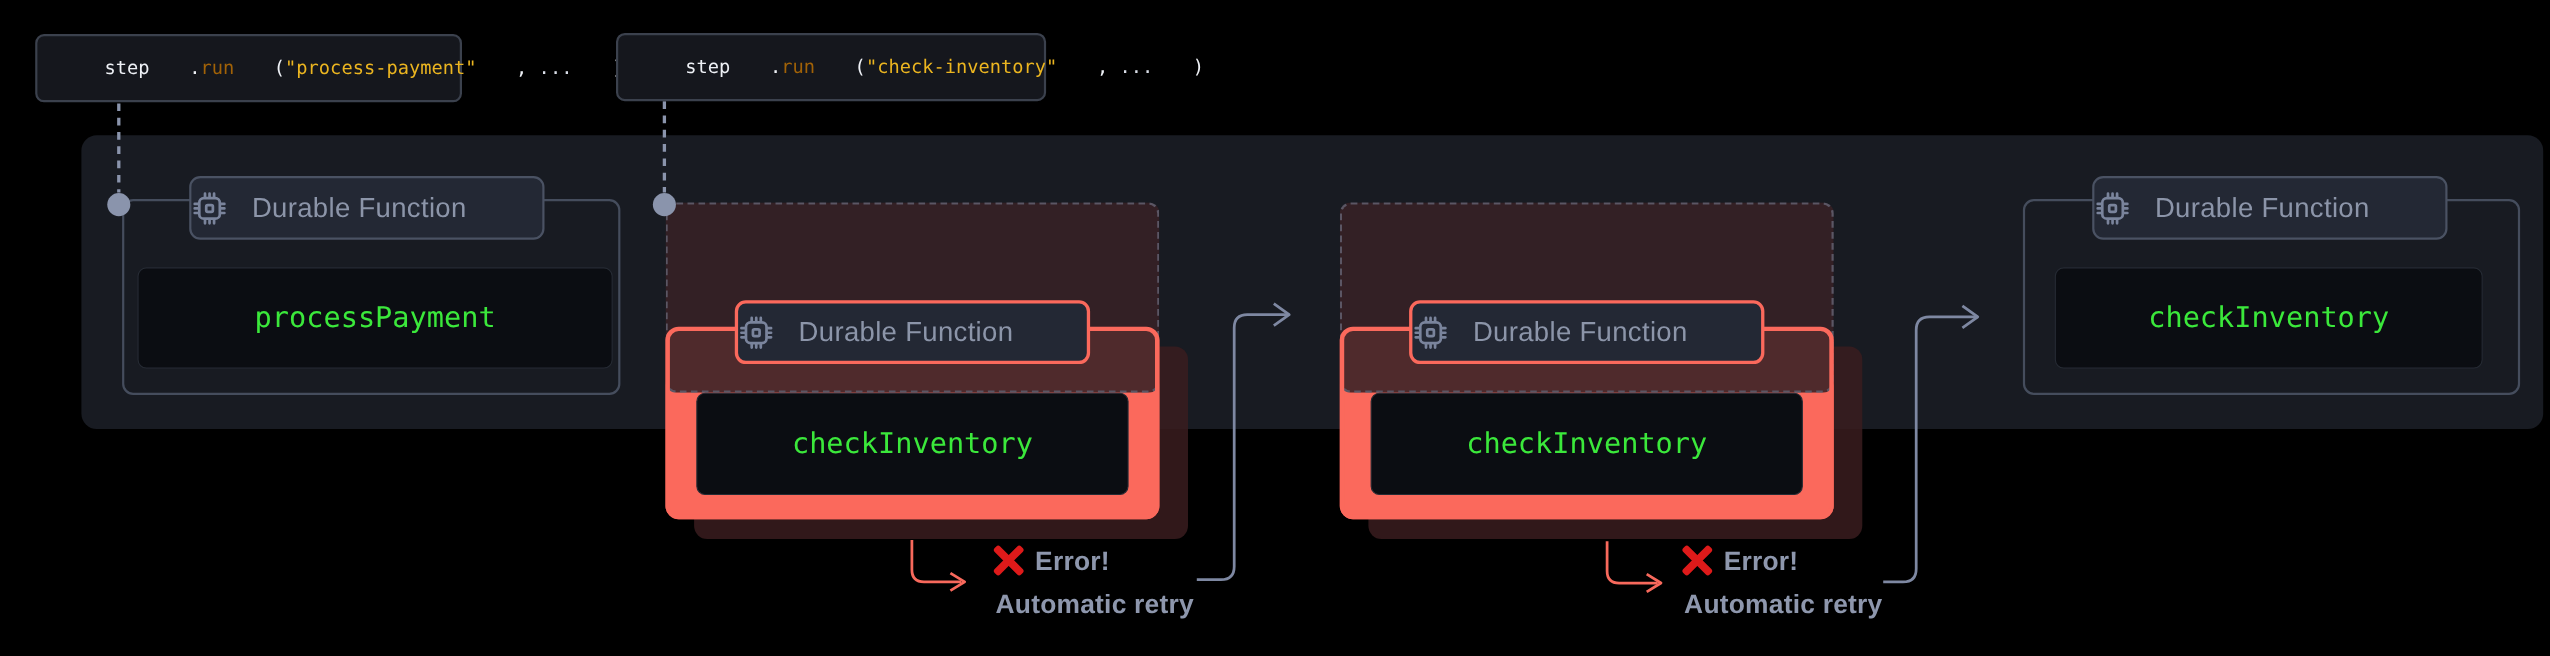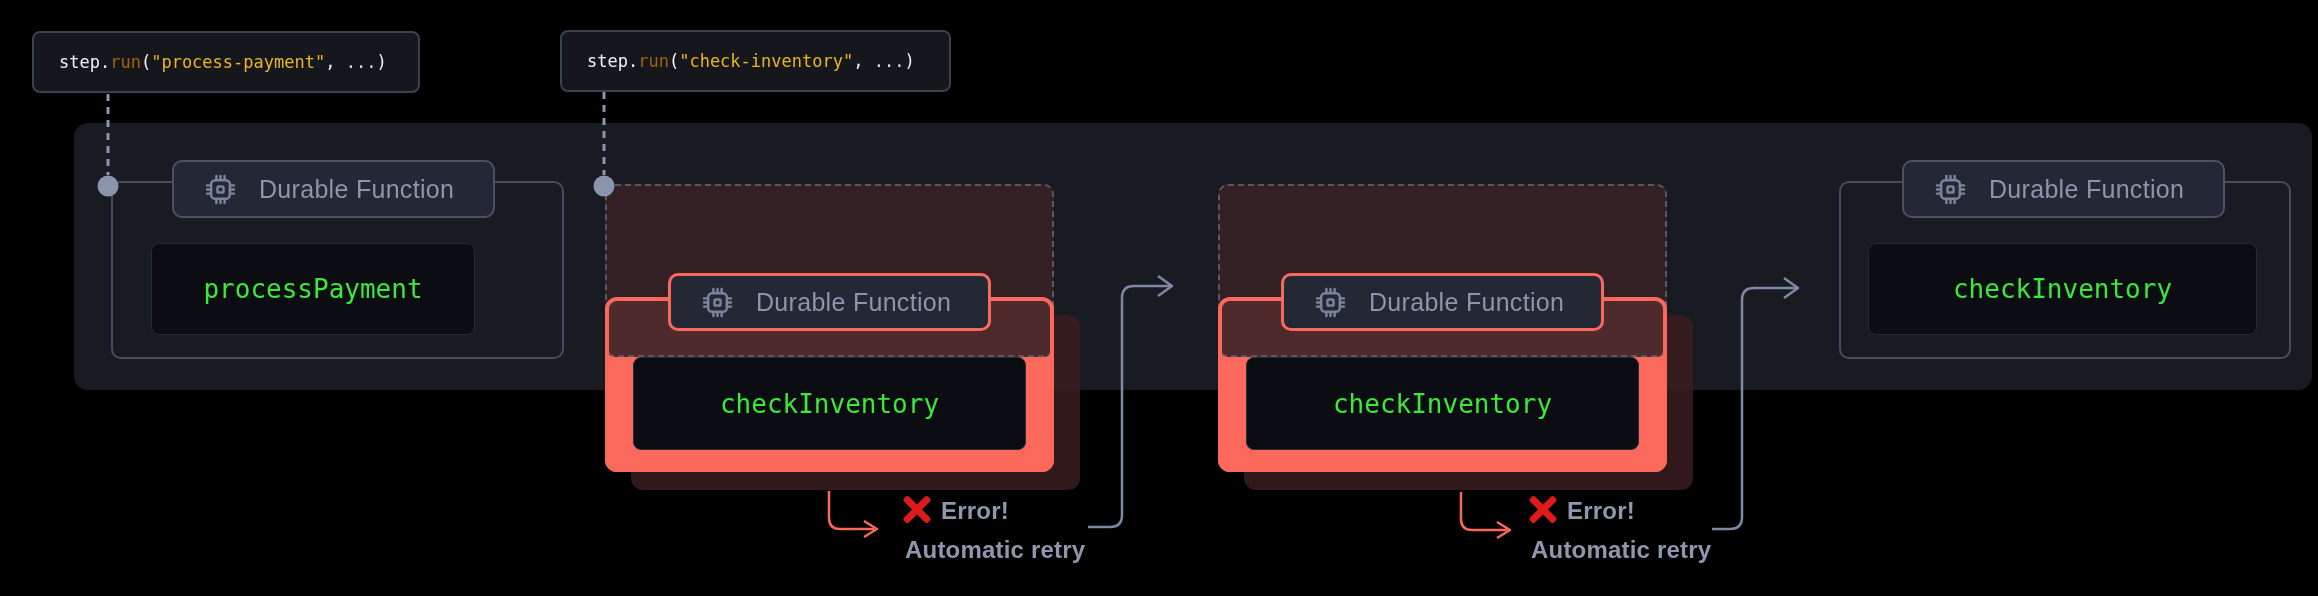--- a/index.html
+++ b/index.html
@@ -16,56 +16,56 @@
     border:2.5px solid #454D5D;border-radius:10px;z-index:4;background:transparent;
   }
   
   .card-fill{background:#FB695C;border-radius:12px;z-index:2;
     box-shadow:26px 18px 0 rgba(58,28,30,0.85);}
   .ghost{
     border:2px dashed #5B5664;border-radius:10px;background:rgba(55,33,38,0.88);z-index:3;
   }
   .card-frame{border:4px solid #FB695C;border-radius:12px;background:transparent;z-index:4;}
   .badge{
-    display:flex;align-items:center;gap:22px;padding-left:30px;box-sizing:border-box;
+    display:flex;align-items:center;gap:22px;box-sizing:border-box;
     background:#232834;border-radius:10px;z-index:6;
   }
   .badge.grey-b{border:2.5px solid #4A5263;}
   .badge.red-b{border:3px solid #FB695C;}
   .badge .blabel{color:#8C95A9;font-size:25px;font-weight:500;letter-spacing:.3px;}
   .codebox{
     display:flex;align-items:center;justify-content:center;box-sizing:border-box;
     background:#0B0D12;border:1.5px solid #262B34;border-radius:8px;z-index:5;
   }
   .fn{font-family:"DejaVu Sans Mono",monospace;font-size:26px;color:#3BE83B;}
   .snippet{
     display:flex;align-items:center;box-sizing:border-box;padding-left:25px;
     background:#15171D;border:2px solid #3B414D;border-radius:8px;z-index:8;
     font-family:"DejaVu Sans Mono",monospace;font-size:17px;white-space:pre;
   }
-  .tok-plain{color:#EEF1F6;}
+  .tok-plain{color:#EEF1F6;margin-left:36px;}
   .tok-fn{color:#a16207;}
   .tok-str{color:#EBB520;}
   .tok-dim{color:#D9DEE8;}
   .connectors{position:absolute;left:0;top:0;z-index:7;pointer-events:none;}
   .xmark{width:28px;height:28px;z-index:8;}
   .xmark i{position:absolute;left:-3px;top:10.5px;width:34px;height:7px;border-radius:2.5px;background:#DE1A1A;}
   .xmark i:first-child{transform:rotate(45deg);}
   .xmark i:last-child{transform:rotate(-45deg);}
   .anno{color:#8E97AD;font-size:24px;font-weight:700;z-index:8;letter-spacing:.2px;}
 </style>
 </head>
 <body>
 
 <div class="stage">
 
   <div class="abs panel" style="left:74px;top:123px;width:2238px;height:267px;"></div>
 
   <div class="abs card" style="left:111px;top:181px;width:449px;height:174px;"></div>
-  <div class="abs codebox" style="left:151px;top:243px;width:324px;height:92px;justify-content:center;">
+  <div class="abs codebox" style="left:125px;top:243px;width:432px;height:92px;justify-content:center;">
     <span class="fn">processPayment</span>
   </div>
   <div class="abs badge grey-b" style="left:172px;top:160px;width:323px;height:58px;">
     <span style="display:flex;">
       <svg viewBox="0 0 24 24" width="33" height="33">
           <g stroke="#7A849C" stroke-width="1.8" fill="none" stroke-linecap="round">
             <rect x="5.2" y="5.2" width="13.6" height="13.6" rx="3"></rect>
             <rect x="9.8" y="9.8" width="4.4" height="4.4" rx="1"></rect>
             <path d="M9 2.2v2M12 2.2v2M15 2.2v2M9 19.8v2M12 19.8v2M15 19.8v2M2.2 9h2M2.2 12h2M2.2 15h2M19.8 9h2M19.8 12h2M19.8 15h2"></path>
           </g>

